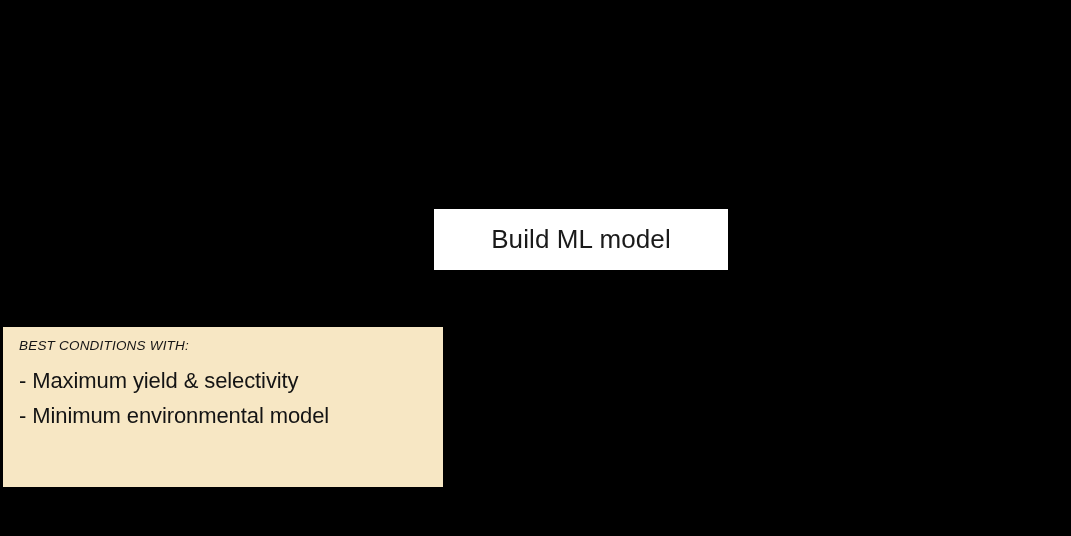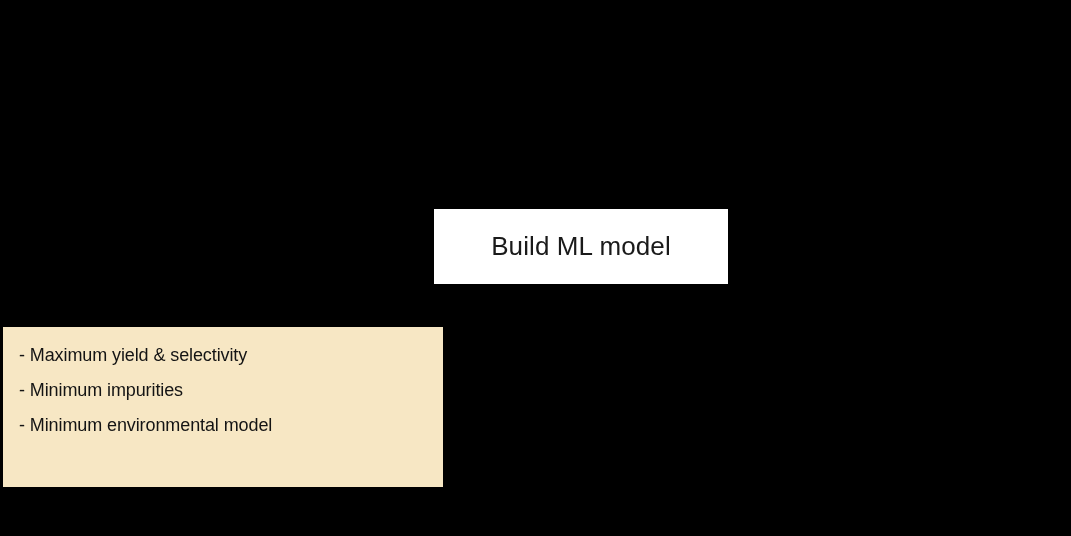--- a/index.html
+++ b/index.html
@@ -19,21 +19,21 @@
     background: #000000;
     overflow: hidden;
   }
 
   
   .process-box {
     position: absolute;
     left: 434px;
     top: 209px;
     width: 294px;
-    height: 75px;
+    height: 61px;
     background: #ffffff;
     box-sizing: border-box;
     display: flex;
     align-items: center;
     justify-content: center;
   }
   .process-box-label {
     font-size: 26px;
     line-height: 1.1;
     color: #1a1a1a;
@@ -63,39 +63,39 @@
     line-height: 1.25;
     margin: 0 0 8px 0;
     white-space: nowrap;
   }
   .note-list {
     list-style: none;
     margin: 0;
     padding: 0;
   }
   .note-list-item {
-    font-size: 18px;
+    font-size: 22px;
     line-height: 35px;
     color: #141414;
     font-weight: 400;
     letter-spacing: -0.1px;
     white-space: nowrap;
   }
 </style>
 </head>
 <body>
 
 <div id="canvas">
 
   <div class="process-box">
     <span class="process-box-label">Build ML model</span>
   </div>
 
   <div class="note-box">
+    <div class="note-heading">BEST CONDITIONS WITH:</div>
     <ul class="note-list">
       <li class="note-list-item">- Maximum yield &amp; selectivity</li>
-      <li class="note-list-item">- Minimum impurities</li>
       <li class="note-list-item">- Minimum environmental model</li>
     </ul>
 
   </div>
 
 </div>
 
 </body></html>

